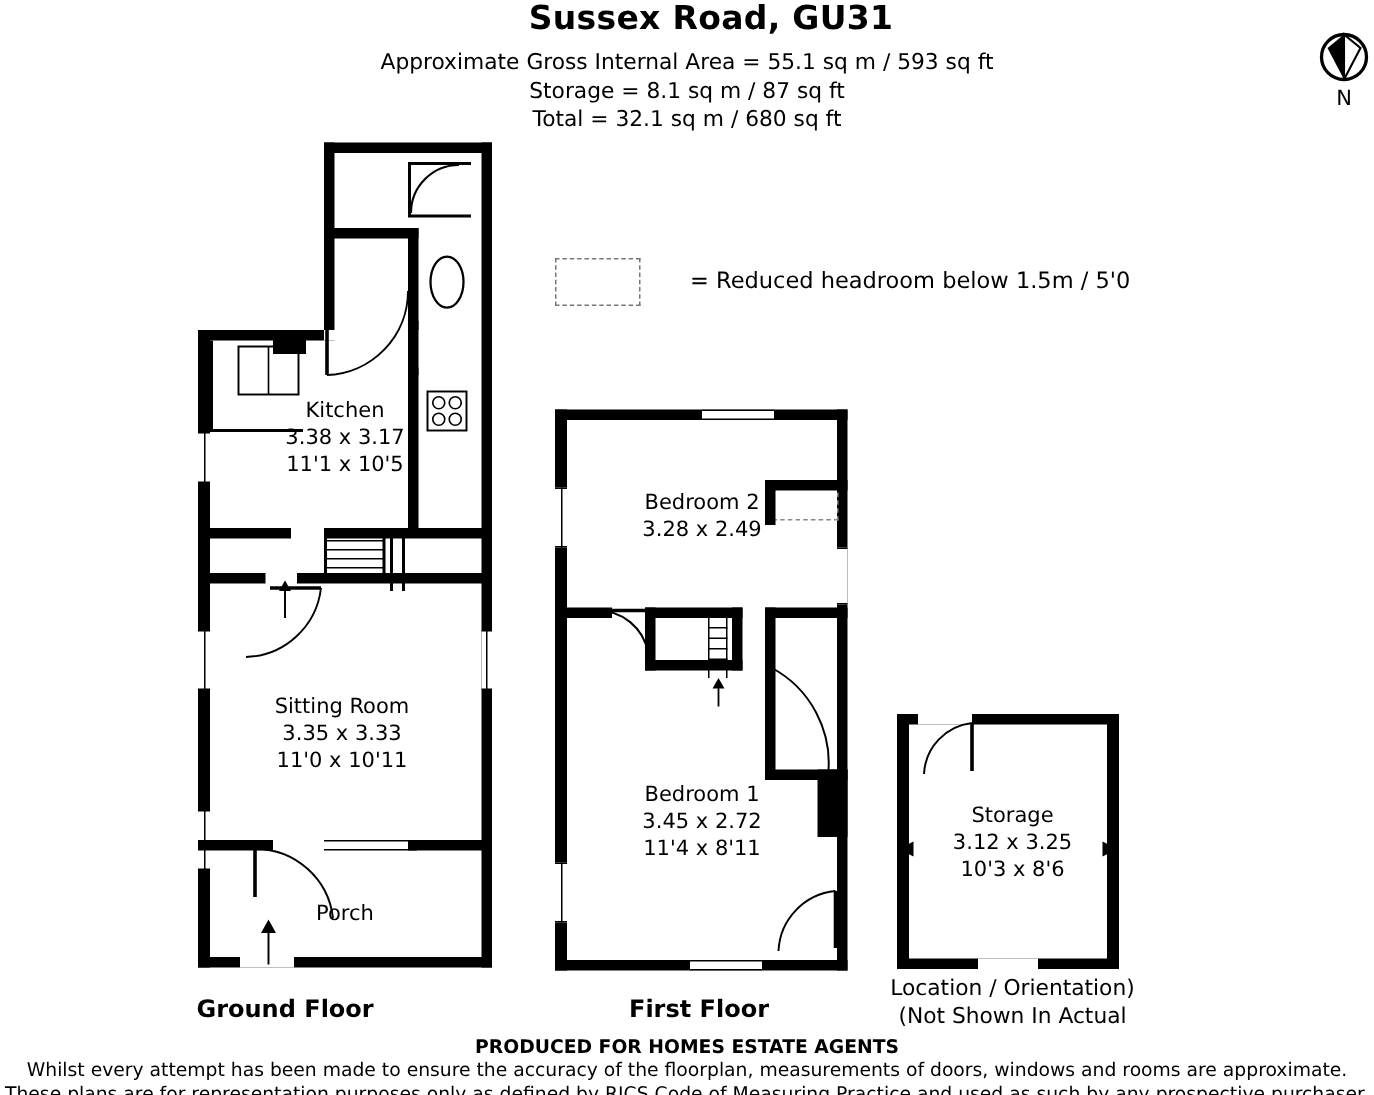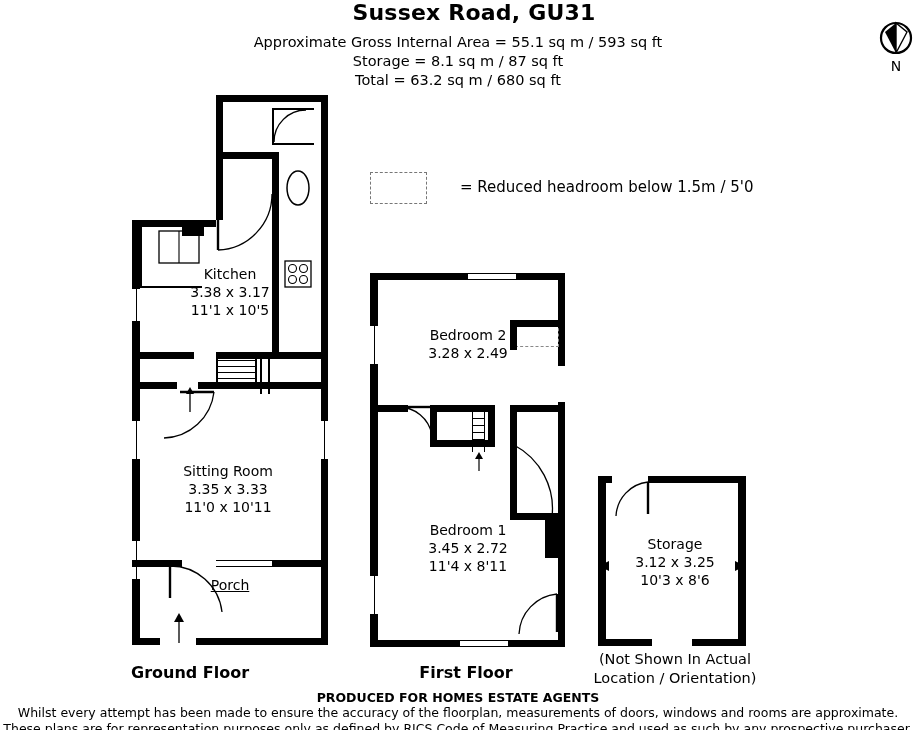--- a/index.html
+++ b/index.html
@@ -108,21 +108,21 @@
   .thinline { position: absolute; background: #000; }
 </style>
 </head>
 <body>
 
 <div id="title" class="abs">Sussex Road, GU31</div>
 
 <div id="areas" class="abs">
   <div>Approximate Gross Internal Area = 55.1 sq m / 593 sq ft</div>
   <div>Storage = 8.1 sq m / 87 sq ft</div>
-  <div>Total = 63.2 sq m / 680 sq ft</div>
+  <div>Total = 32.1 sq m / 680 sq ft</div>
 </div>
 
 <div id="compass" class="abs">
   <svg width="40" height="40" viewBox="0 0 40 40">
     <circle cx="20" cy="18" r="15" fill="none" stroke="#000" stroke-width="2.2"></circle>
     <path d="M20 3 L20 33 L9 12 Z" fill="#000"></path>
     <path d="M20 3 L20 33 L31 12 Z" fill="#fff" stroke="#000" stroke-width="1.4"></path>
   </svg>
   <div class="n-label">N</div>
 </div>
@@ -247,21 +247,21 @@
 <div class="abs room-label" style="left:150px; top:265px; width:160px;">
   <div class="rname">Kitchen</div>
   <div>3.38 x 3.17</div>
   <div>11'1 x 10'5</div>
 </div>
 <div class="abs room-label" style="left:148px; top:462px; width:160px;">
   <div class="rname">Sitting Room</div>
   <div>3.35 x 3.33</div>
   <div>11'0 x 10'11</div>
 </div>
-<div class="abs room-label" style="left:180px; top:576px; width:100px;text-decoration:underline;">
+<div class="abs room-label" style="left:180px; top:600px; width:100px;">
   <div class="rname">Porch</div>
 </div>
 
 <div class="plan" id="plan-first" style="left:360px; top:265px; width:215px; height:390px;">
 
   <div class="w" style="left:10px; top:8px; width:195px; height:7px;"></div>
   <div class="w" style="left:10px; top:8px; width:8px; height:374px;"></div>
   <div class="w" style="left:10px; top:375px; width:195px; height:7px;"></div>
   <div class="w" style="left:198px; top:8px; width:7px; height:374px;"></div>
 
@@ -362,21 +362,21 @@
 
 <div class="abs room-label" style="left:595px; top:535px; width:160px;">
   <div class="rname">Storage</div>
   <div>3.12 x 3.25</div>
   <div>10'3 x 8'6</div>
 </div>
 
 <div id="caption-ground" class="abs floor-caption">Ground Floor</div>
 <div id="caption-first" class="abs floor-caption">First Floor</div>
 <div id="caption-storage" class="abs">
+  <div>Location / Orientation)</div>
   <div>(Not Shown In Actual</div>
-  <div>Location / Orientation)</div>
 </div>
 
 <div id="footer-head" class="abs">PRODUCED FOR HOMES ESTATE AGENTS</div>
 <div id="footer-body" class="abs">
   <div>Whilst every attempt has been made to ensure the accuracy of the floorplan, measurements of doors, windows and rooms are approximate.</div>
   <div>These plans are for representation purposes only as defined by RICS Code of Measuring Practice and used as such by any prospective purchaser. (ID732687)</div>
 </div>
 
 </body></html>

